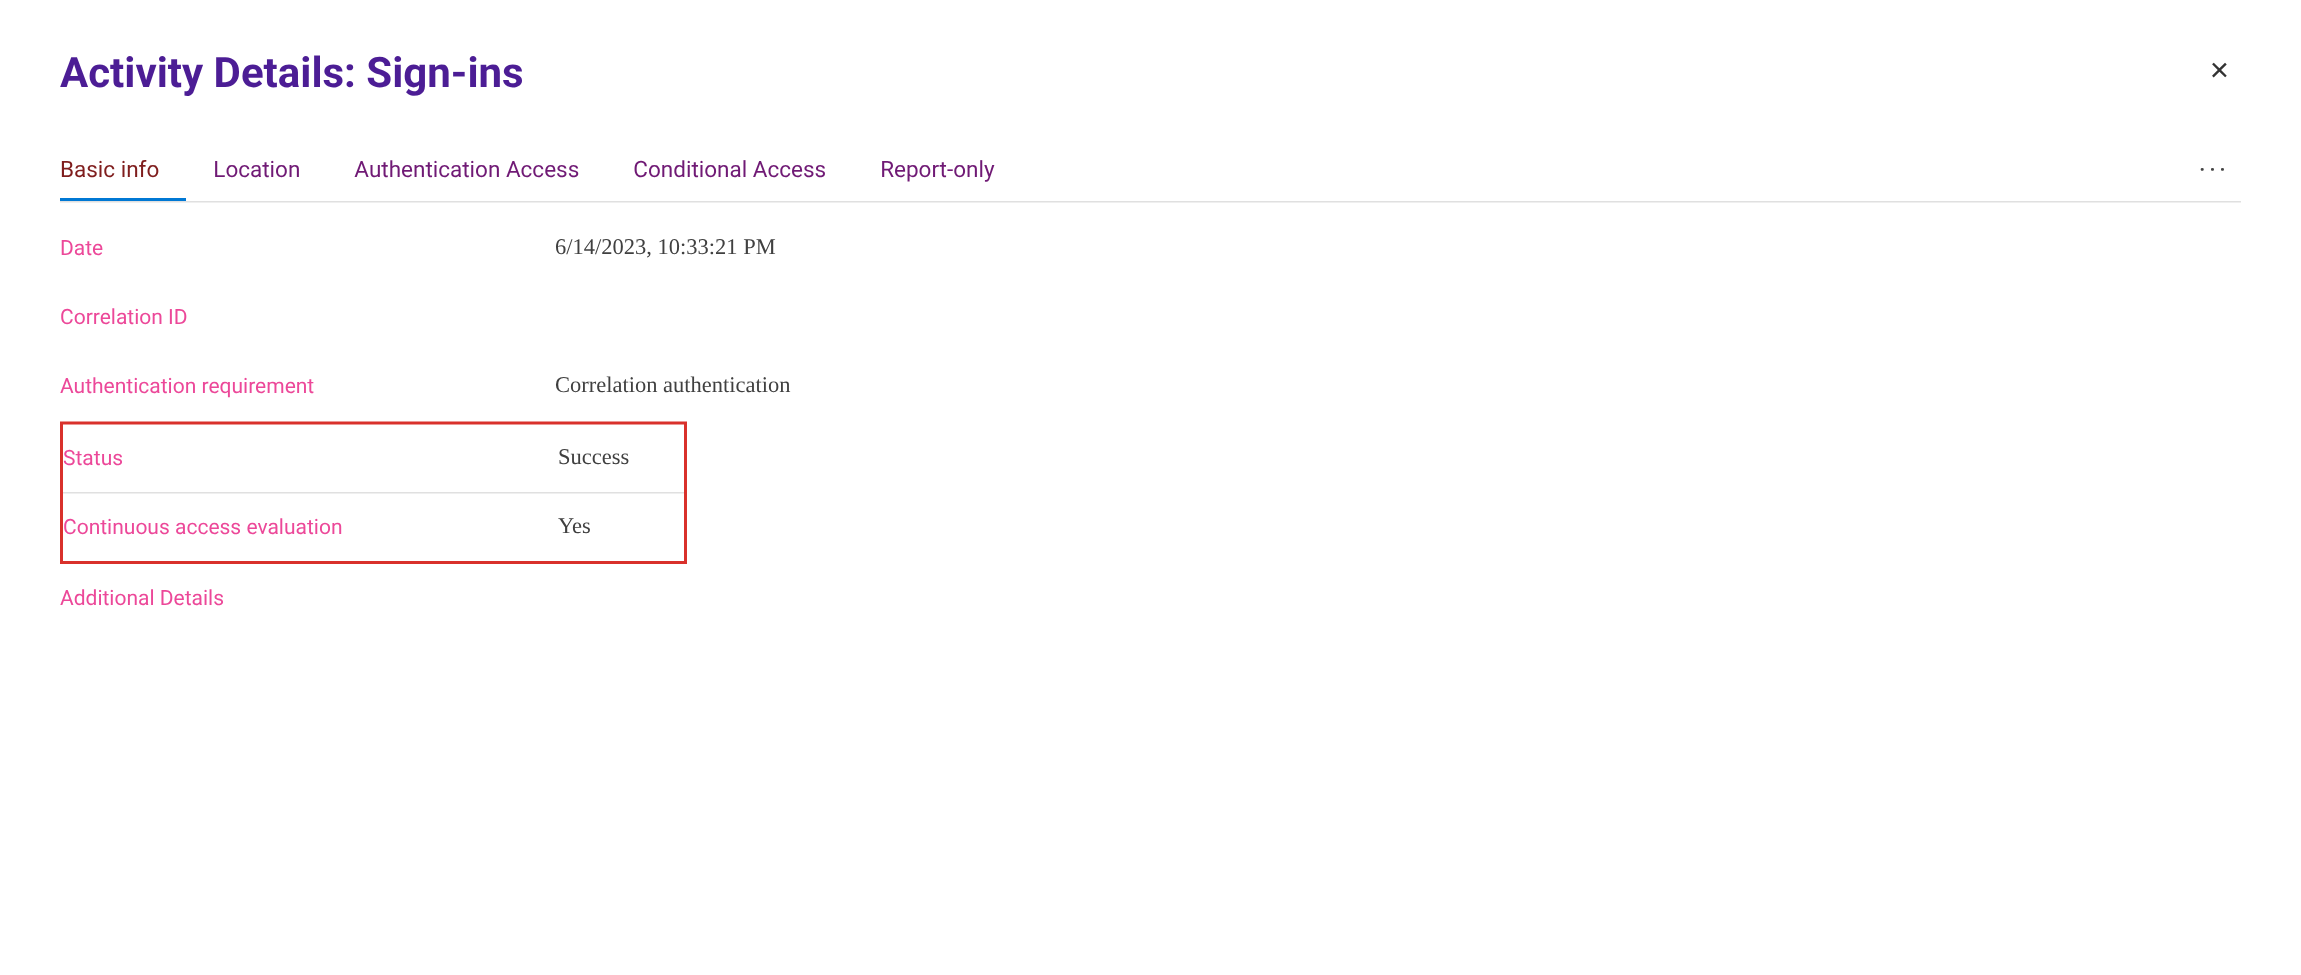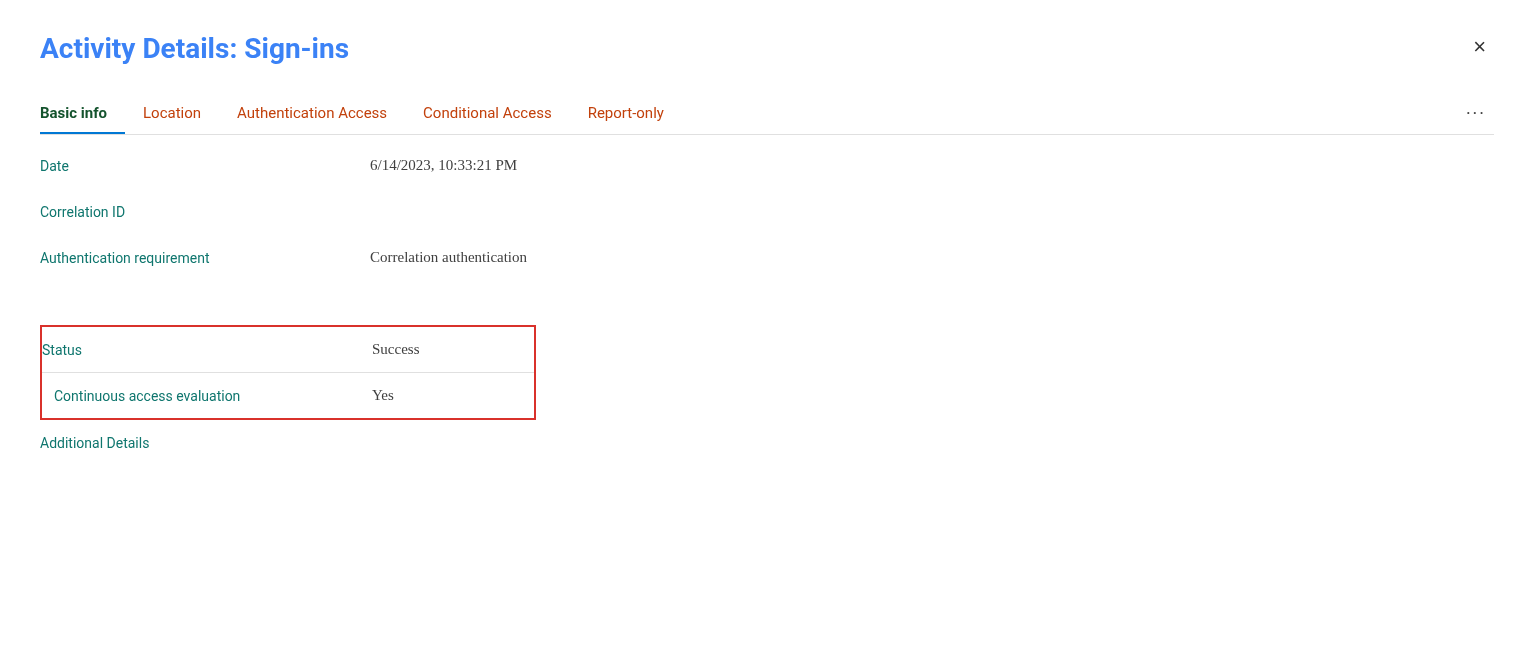--- a/index.html
+++ b/index.html
@@ -27,21 +27,21 @@
     .panel-header {
       display: flex;
       justify-content: space-between;
       align-items: flex-start;
       margin-bottom: 28px;
     }
 
     .panel-title {
       font-size: 28px;
       font-weight: 700;
-      color: #3b82f6;
+      color: #4c1d95;
     }
 
     .close-btn {
       background: none;
       border: none;
       cursor: pointer;
       font-size: 22px;
       color: #333;
       line-height: 1;
       padding: 4px 8px;
@@ -51,36 +51,36 @@
       display: flex;
       align-items: center;
       border-bottom: 1px solid #e0e0e0;
       margin-bottom: 0;
       gap: 0;
     }
 
     .tab {
       padding: 10px 18px;
       font-size: 15px;
-      color: #c2410c;
+      color: #701a75;
       cursor: pointer;
       border-bottom: 2px solid transparent;
       margin-bottom: -1px;
       white-space: nowrap;
       font-weight: 400;
     }
 
     .tab:first-child {
       padding-left: 0;
     }
 
     .tab.active {
-      color: #14532d;
+      color: #7f1d1d;
       border-bottom: 2px solid #0078d4;
-      font-weight: 700;
+      font-weight: 400;
     }
 
     .tab-more {
       margin-left: auto;
       font-size: 18px;
       color: #444;
       cursor: pointer;
       padding: 10px 8px;
       letter-spacing: 2px;
     }
@@ -93,36 +93,35 @@
       display: flex;
       align-items: flex-start;
       padding: 14px 0;
       border-bottom: 1px solid transparent;
     }
 
     .field-label {
       width: 330px;
       min-width: 330px;
       font-size: 14px;
-      color: #0f766e;
+      color: #ec4899;
       padding-top: 1px;
     }
 
     .field-value {
       font-size: 15px;
       color: #404040;
       font-family: Liberation Serif, serif;
     }
 
     .highlighted-section {
       border: 2px solid #d9312b;
       display: inline-block;
-      width: 496px;
+      width: 418px;
       margin-left: 0;
-      margin-top: 44px;
     }
 
     .highlighted-row {
       display: flex;
       align-items: flex-start;
       padding: 14px 12px 14px 0;
     }
 
     .highlighted-row .field-label {
       padding-left: 0;
@@ -160,21 +159,21 @@
     </div>
 
     <div style="display: flex; align-items: stretch; padding: 0 0;">
       <div class="highlighted-section">
         <div class="highlighted-row">
           <span class="field-label" style="padding-left: 0; width: 330px; min-width: 330px;">Status</span>
           <span class="field-value">Success</span>
         </div>
         <div style="border-top: 1px solid #e0e0e0; margin: 0;"></div>
         <div class="highlighted-row">
-          <span class="field-label" style="padding-left: 12px; width: 330px; min-width: 330px;">Continuous access evaluation</span>
+          <span class="field-label" style="padding-left: 0; width: 330px; min-width: 330px;">Continuous access evaluation</span>
           <span class="field-value">Yes</span>
         </div>
       </div>
     </div>
 
     <div class="field-row">
       <span class="field-label">Additional Details</span>
     </div>
   </div>
 </div>

